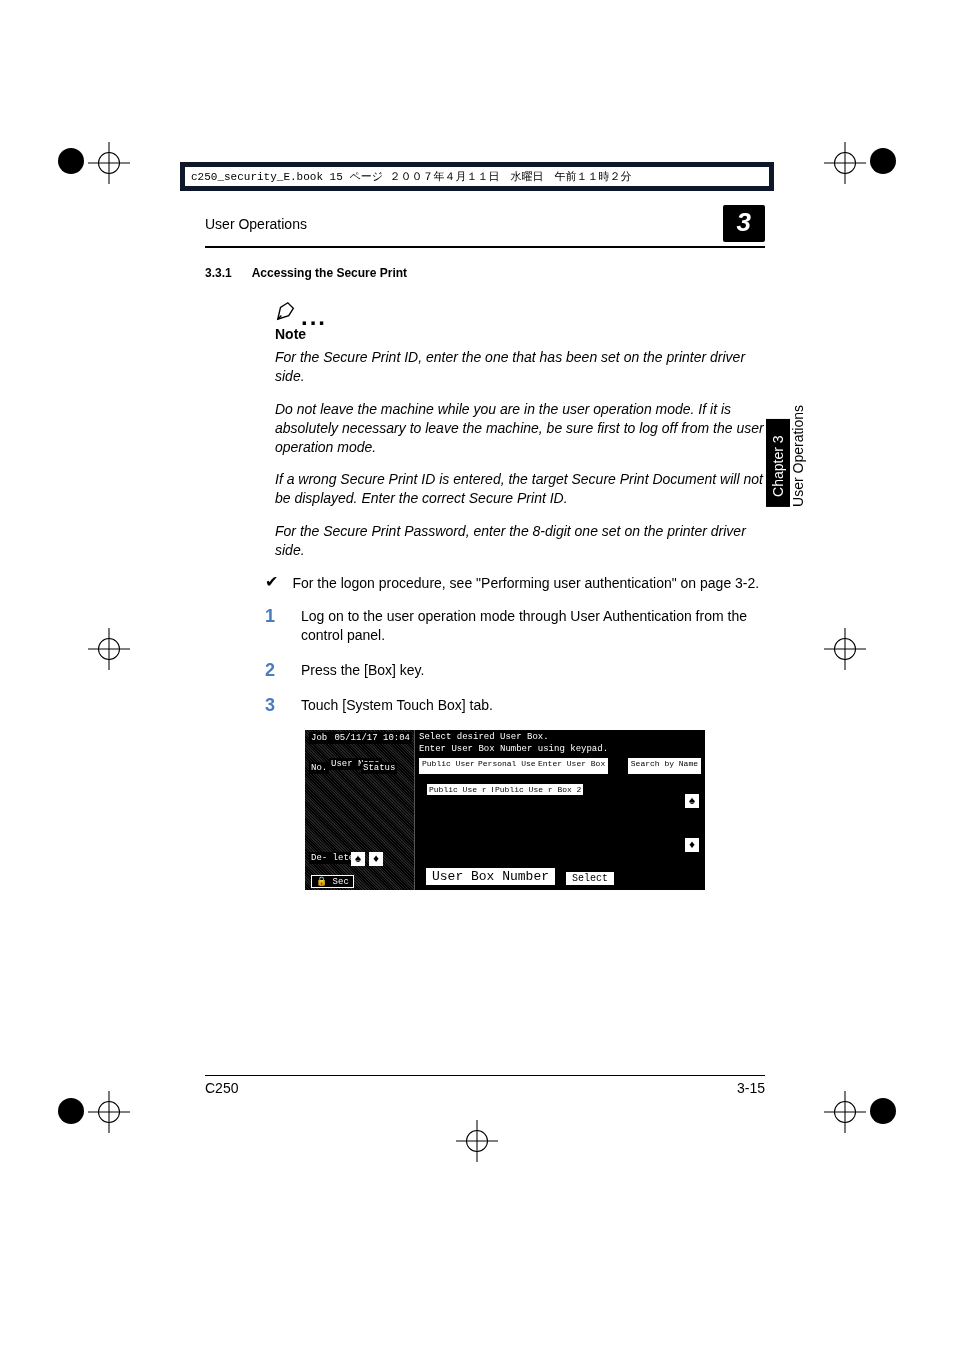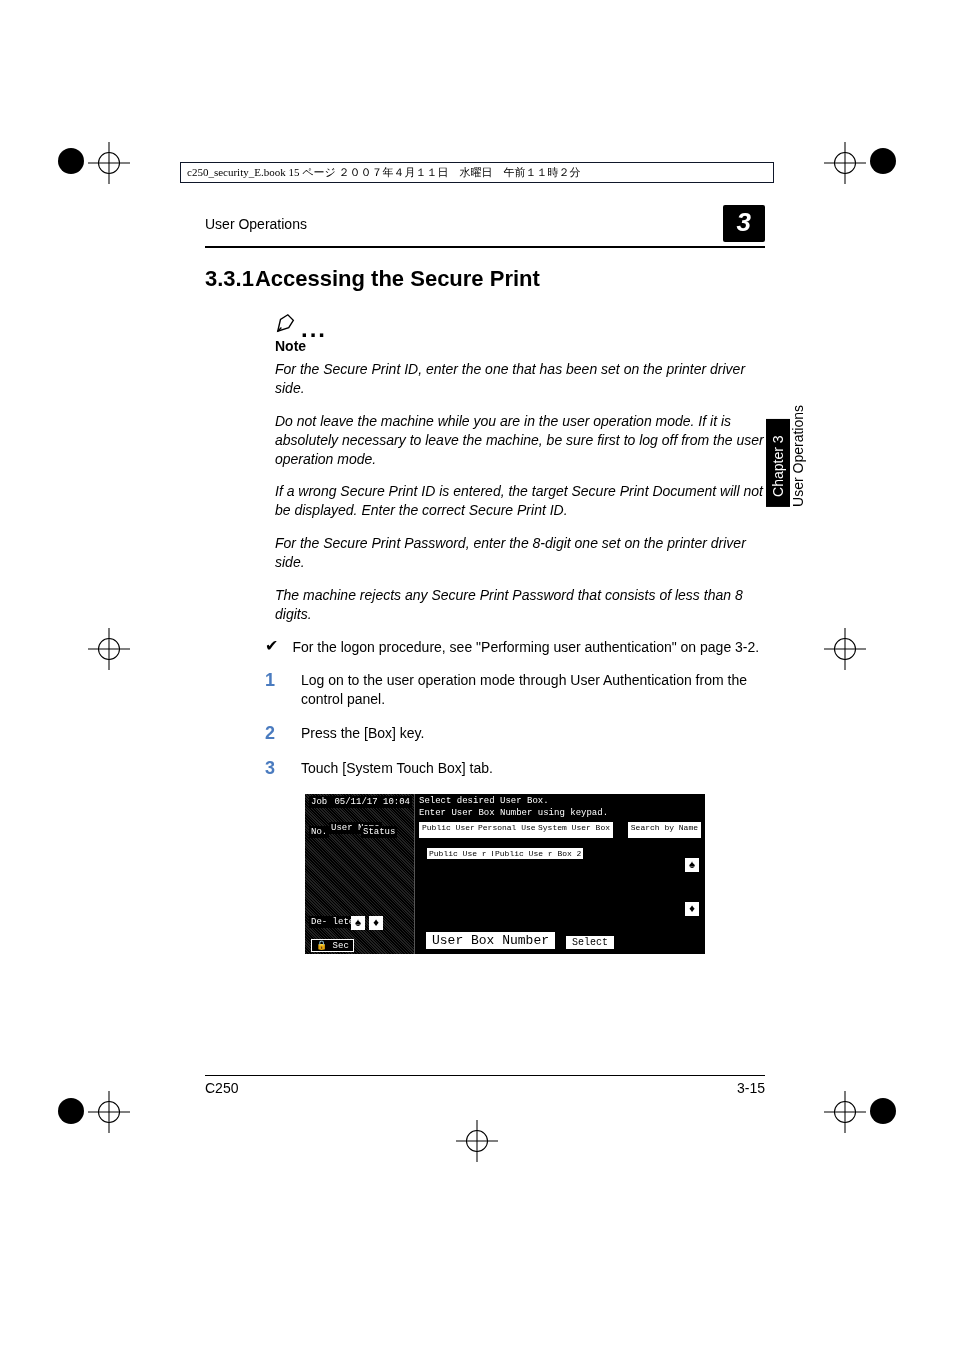--- a/index.html
+++ b/index.html
@@ -18,37 +18,37 @@
   .reg.bl { top: 1091px; left: 88px; }
   .reg.br { top: 1091px; right: 88px; }
   .reg.bm { top: 1120px; left: 50%; transform: translateX(-50%); }
   .corner-dot { position: absolute; width: 26px; height: 26px; border-radius: 50%; background: #000; }
   .corner-dot.tl { top: 148px; left: 58px; }
   .corner-dot.tr { top: 148px; right: 58px; }
   .corner-dot.bl { top: 1098px; left: 58px; }
   .corner-dot.br { top: 1098px; right: 58px; }
   .header-strip {
     position: absolute; top: 162px; left: 180px; right: 180px;
-    border: 1px solid #0f172a; padding: 2px 6px; font-size: 11px;
-    font-family: Liberation Serif, serif; white-space: nowrap;
+    border: 5px solid #0f172a; padding: 2px 6px; font-size: 11px;
+    font-family: Liberation Mono, monospace; white-space: nowrap;
   }
   .page {
     position: absolute; top: 205px; left: 205px; width: 560px;
   }
   .running-head {
     display: flex; align-items: center; justify-content: space-between;
     font-size: 14px; margin-bottom: 4px;
   }
   .chapnum {
     background: #000; color: #fff; font-weight: bold;
     font-style: italic; font-size: 26px; padding: 2px 14px 4px 14px;
     border-radius: 2px;
   }
   .hr { height: 2px; background: #000; margin-bottom: 18px; }
-  .h2 { font-size: 22px; font-weight: bold; display: flex; gap: 1px; margin-bottom: 20px; }
+  .h2 { font-size: 12px; font-weight: bold; display: flex; gap: 20px; margin-bottom: 20px; }
   .note-block { margin-left: 70px; }
   .note-icon { display: flex; align-items: flex-end; gap: 4px; }
   .note-icon svg { width: 22px; height: 22px; }
   .dots { font-size: 24px; line-height: 10px; letter-spacing: 2px; font-weight: bold; }
   .note-head { font-weight: bold; font-size: 14px; margin-top: 4px; }
   .note-p { font-style: italic; font-size: 14px; margin: 6px 0 14px 0; line-height: 1.35; }
   .sub-h { font-weight: bold; font-size: 14px; margin: 8px 0 10px 60px; }
   .bullet-row { display: flex; gap: 14px; margin: 0 0 14px 60px; font-size: 14px; line-height: 1.35; }
   .check { font-size: 16px; line-height: 1; }
   .step-row { display: flex; gap: 22px; margin: 0 0 16px 60px; font-size: 14px; line-height: 1.35; }
@@ -131,21 +131,20 @@
           <path d="M3 21 L6 8 L14 3 L20 9 L15 17 Z" fill="none" stroke="#000" stroke-width="1.5"></path>
           <path d="M3 21 L7 17" stroke="#000" stroke-width="1.5"></path>
         </svg>
       <span class="dots">...</span>
     </div>
     <div class="note-head">Note</div>
     <p class="note-p">For the Secure Print ID, enter the one that has been set on the printer driver side.</p>
     <p class="note-p">Do not leave the machine while you are in the user operation mode. If it is absolutely necessary to leave the machine, be sure first to log off from the user operation mode.</p>
     <p class="note-p">If a wrong Secure Print ID is entered, the target Secure Print Document will not be displayed. Enter the correct Secure Print ID.</p>
     <p class="note-p">For the Secure Print Password, enter the 8-digit one set on the printer driver side.</p>
-    <p class="note-p">The machine rejects any Secure Print Password that consists of less than 8 digits.</p>
   </div>
 
 
   <div class="bullet-row">
     <span class="check">✔</span>
     <span>For the logon procedure, see "Performing user authentication" on page 3-2.</span>
   </div>
 
   <div class="step-row">
     <span class="step-n">1</span>
@@ -176,21 +175,21 @@
       <span class="ss-arrow" style="top:122px;left:64px;">♦</span>
       <span class="lbl" style="bottom:2px;left:6px;background:#000;border:1px solid #fff;padding:0 4px;">🔒 <span>Sec</span></span>
     </div>
     <div class="ss-right">
       <span class="ss-title">Select desired User Box.</span>
       <span class="ss-sub">Enter User Box Number using keypad.</span>
       <span class="ss-tab" style="left:4px;">Public
 User Box</span>
       <span class="ss-tab" style="left:60px;">Personal
 User Box</span>
-      <span class="ss-tab" style="left:120px;">System
+      <span class="ss-tab" style="left:120px;">Enter
 User Box</span>
       <span class="ss-tab" style="right:4px;">Search by
 Name</span>
       <span class="ss-box" style="top:54px;left:12px;">Public Use
 r Box 1</span>
       <span class="ss-box" style="top:54px;left:78px;">Public Use
 r Box 2</span>
       <span class="ss-arrow" style="top:64px;right:6px;">♠</span>
       <span class="ss-arrow" style="top:108px;right:6px;">♦</span>
       <span class="ss-btn" style="bottom:4px;left:10px;font-size:13px;">User Box

